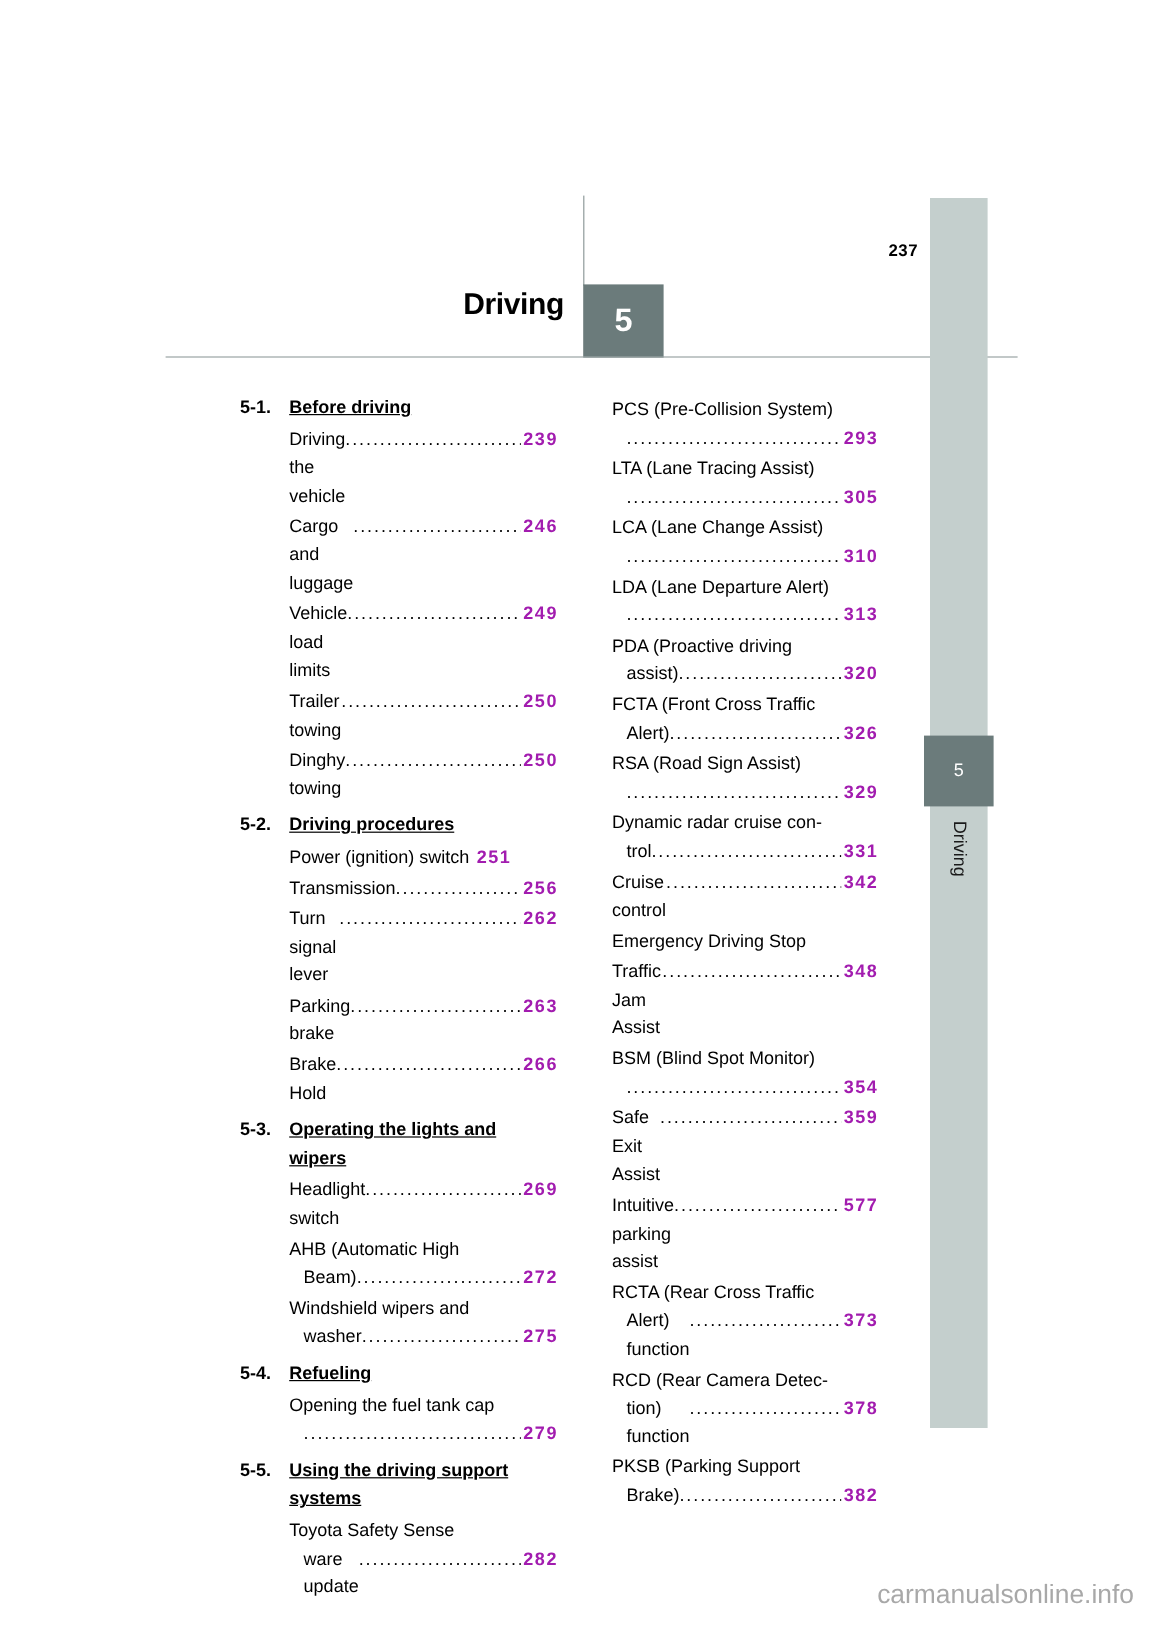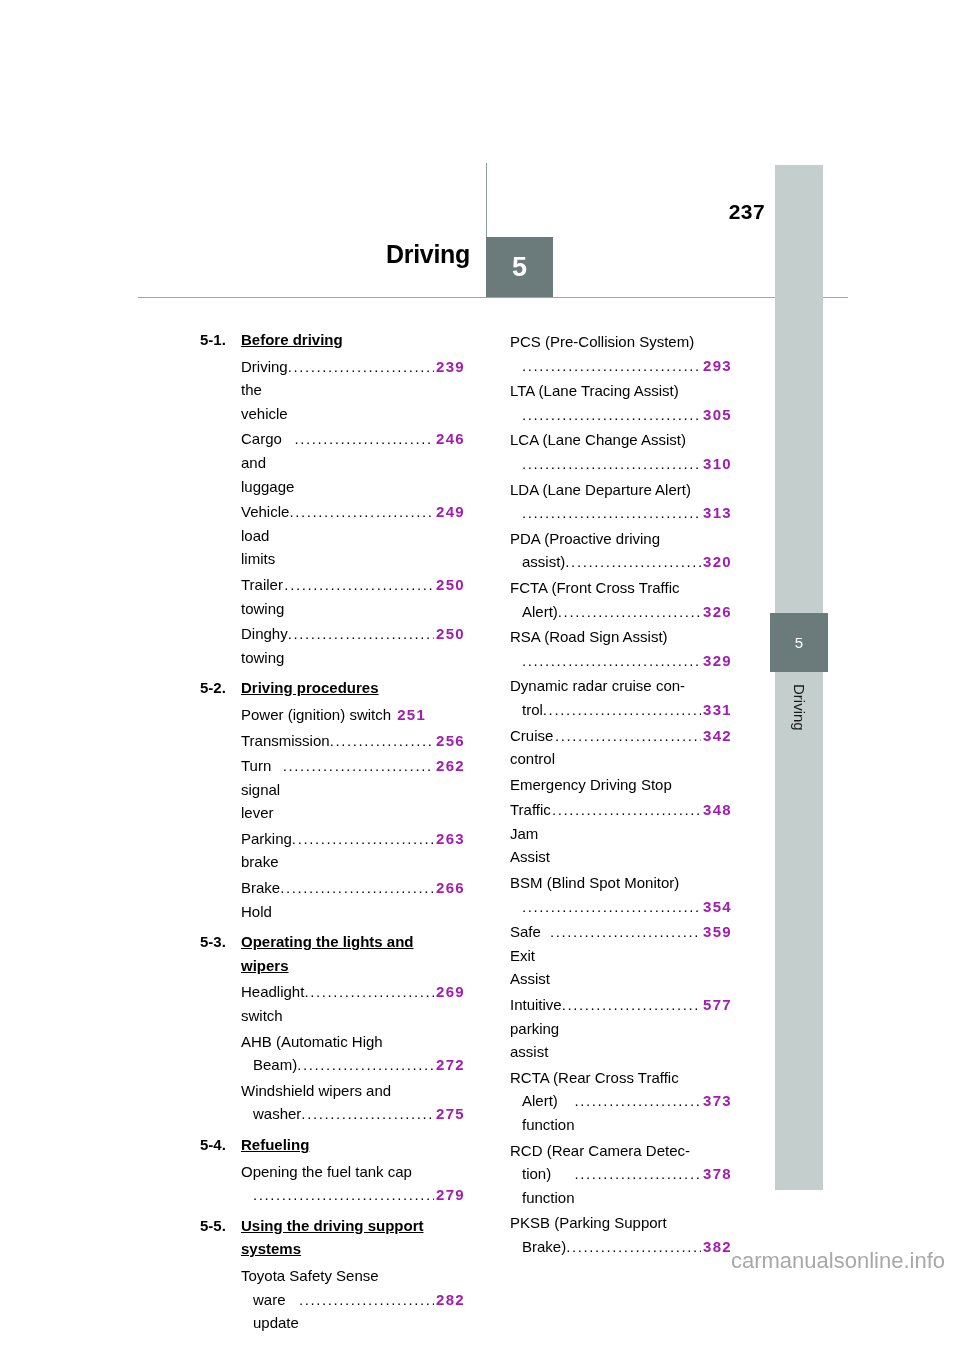--- a/index.html
+++ b/index.html
@@ -48,21 +48,21 @@
     text-align: right;
     font-size: 25px;
     font-weight: bold;
     letter-spacing: -0.3px;
   }
   #page-number {
     position: absolute;
     left: 600px; top: 200px;
     width: 165px;
     text-align: right;
-    font-size: 21px;
+    font-size: 14px;
     font-weight: bold;
     letter-spacing: 0.4px;
   }
   #header-rule {
     position: absolute;
     left: 138px; top: 297px;
     width: 710px; height: 1px;
     background: #9aa5a5;
   }
 
@@ -171,21 +171,21 @@
   .entry .cont {
     display: block;
   }
   .entry .indent {
     padding-left: 12px;
   }
 
   
   #watermark {
     position: absolute;
-    left: 0; top: 1248px;
+    left: 0; top: 1316px;
     width: 945px;
     text-align: right;
     color: #a8a8a8;
     font-size: 22px;
     letter-spacing: 0px;
   }
 </style>
 </head>
 <body>
 

